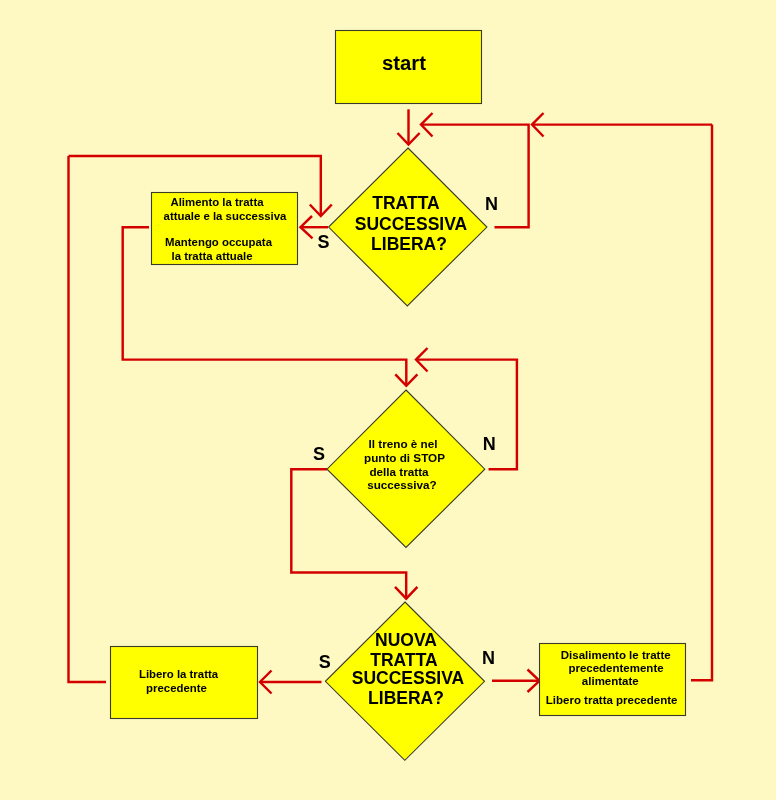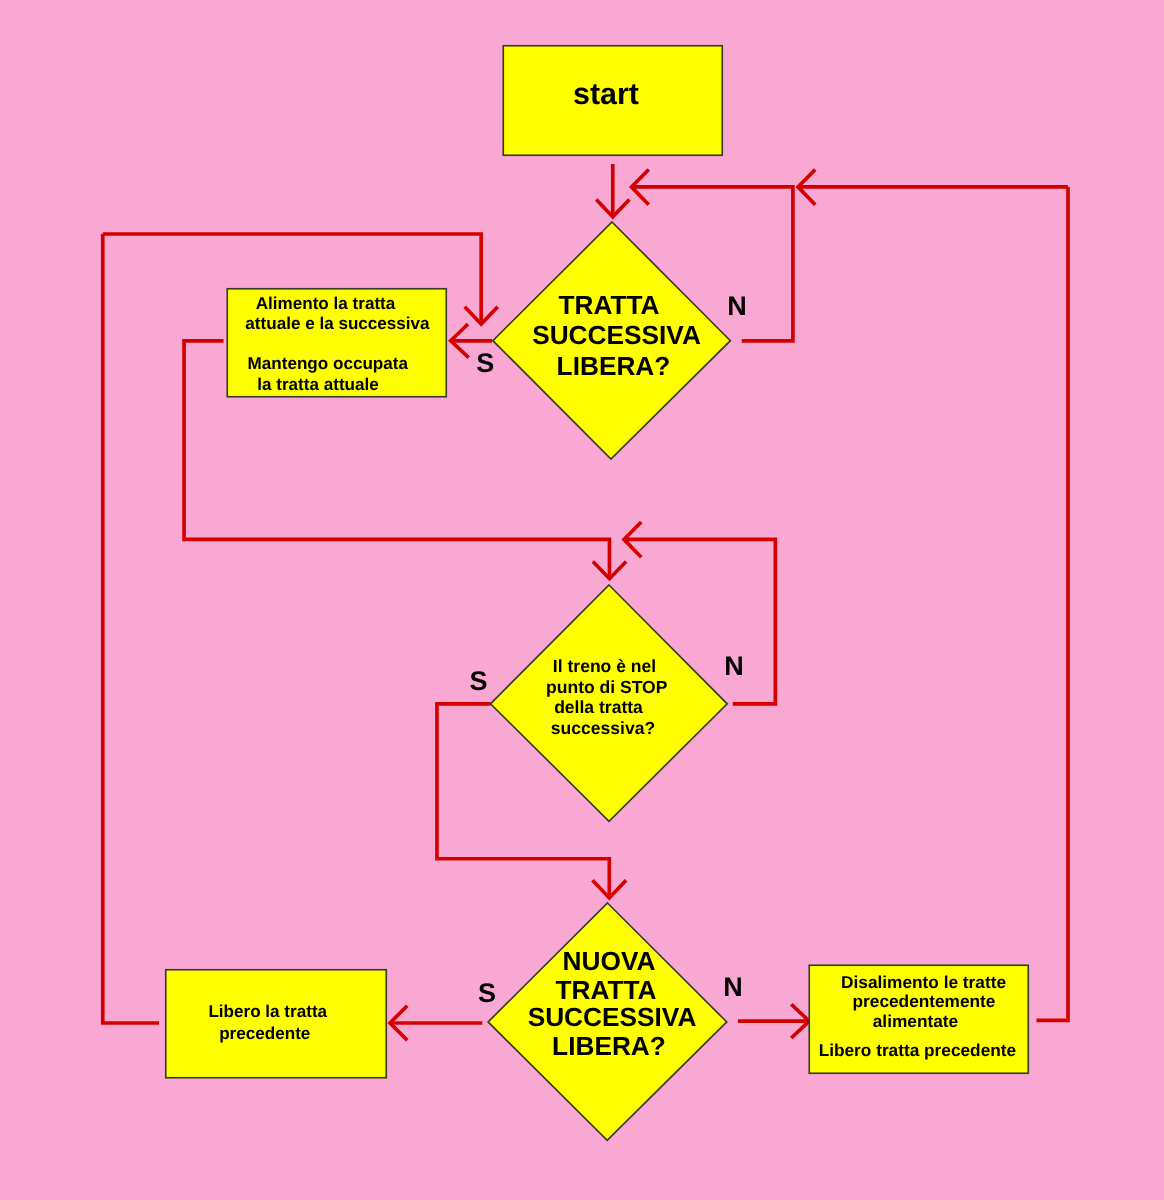--- a/index.html
+++ b/index.html
@@ -1,18 +1,18 @@
 <!DOCTYPE html>
 <html><head>
 <meta charset="utf-8">
 <title>flowchart</title>
 <style>
   html,body{margin:0;padding:0;background:#ffffff;}
   body{width:776px;height:800px;overflow:hidden;font-family:"Liberation Sans",sans-serif;}
-  #canvas{position:relative;width:776px;height:800px;background:#f9a8d4;}
+  #canvas{position:relative;width:776px;height:800px;background:#fef9c3;}
   #flow{position:absolute;left:0;top:0;transform:translateZ(0);}
   .nodefill{fill:#ffff00;stroke:#3a3a2a;stroke-width:1.1;}
   .conn{stroke:#d40000;stroke-width:2.45;fill:none;stroke-linecap:butt;}
   .ahead{stroke:#d40000;stroke-width:2.45;fill:none;stroke-linecap:butt;stroke-linejoin:miter;}
   text{fill:#000;font-family:"Liberation Sans",sans-serif;font-weight:bold;}
   .t-start{font-size:20.3px;}
   .t-d1{font-size:17.5px;}
   .t-d2{font-size:11.7px;}
   .t-d3{font-size:17.5px;}
   .t-box{font-size:11.4px;}

